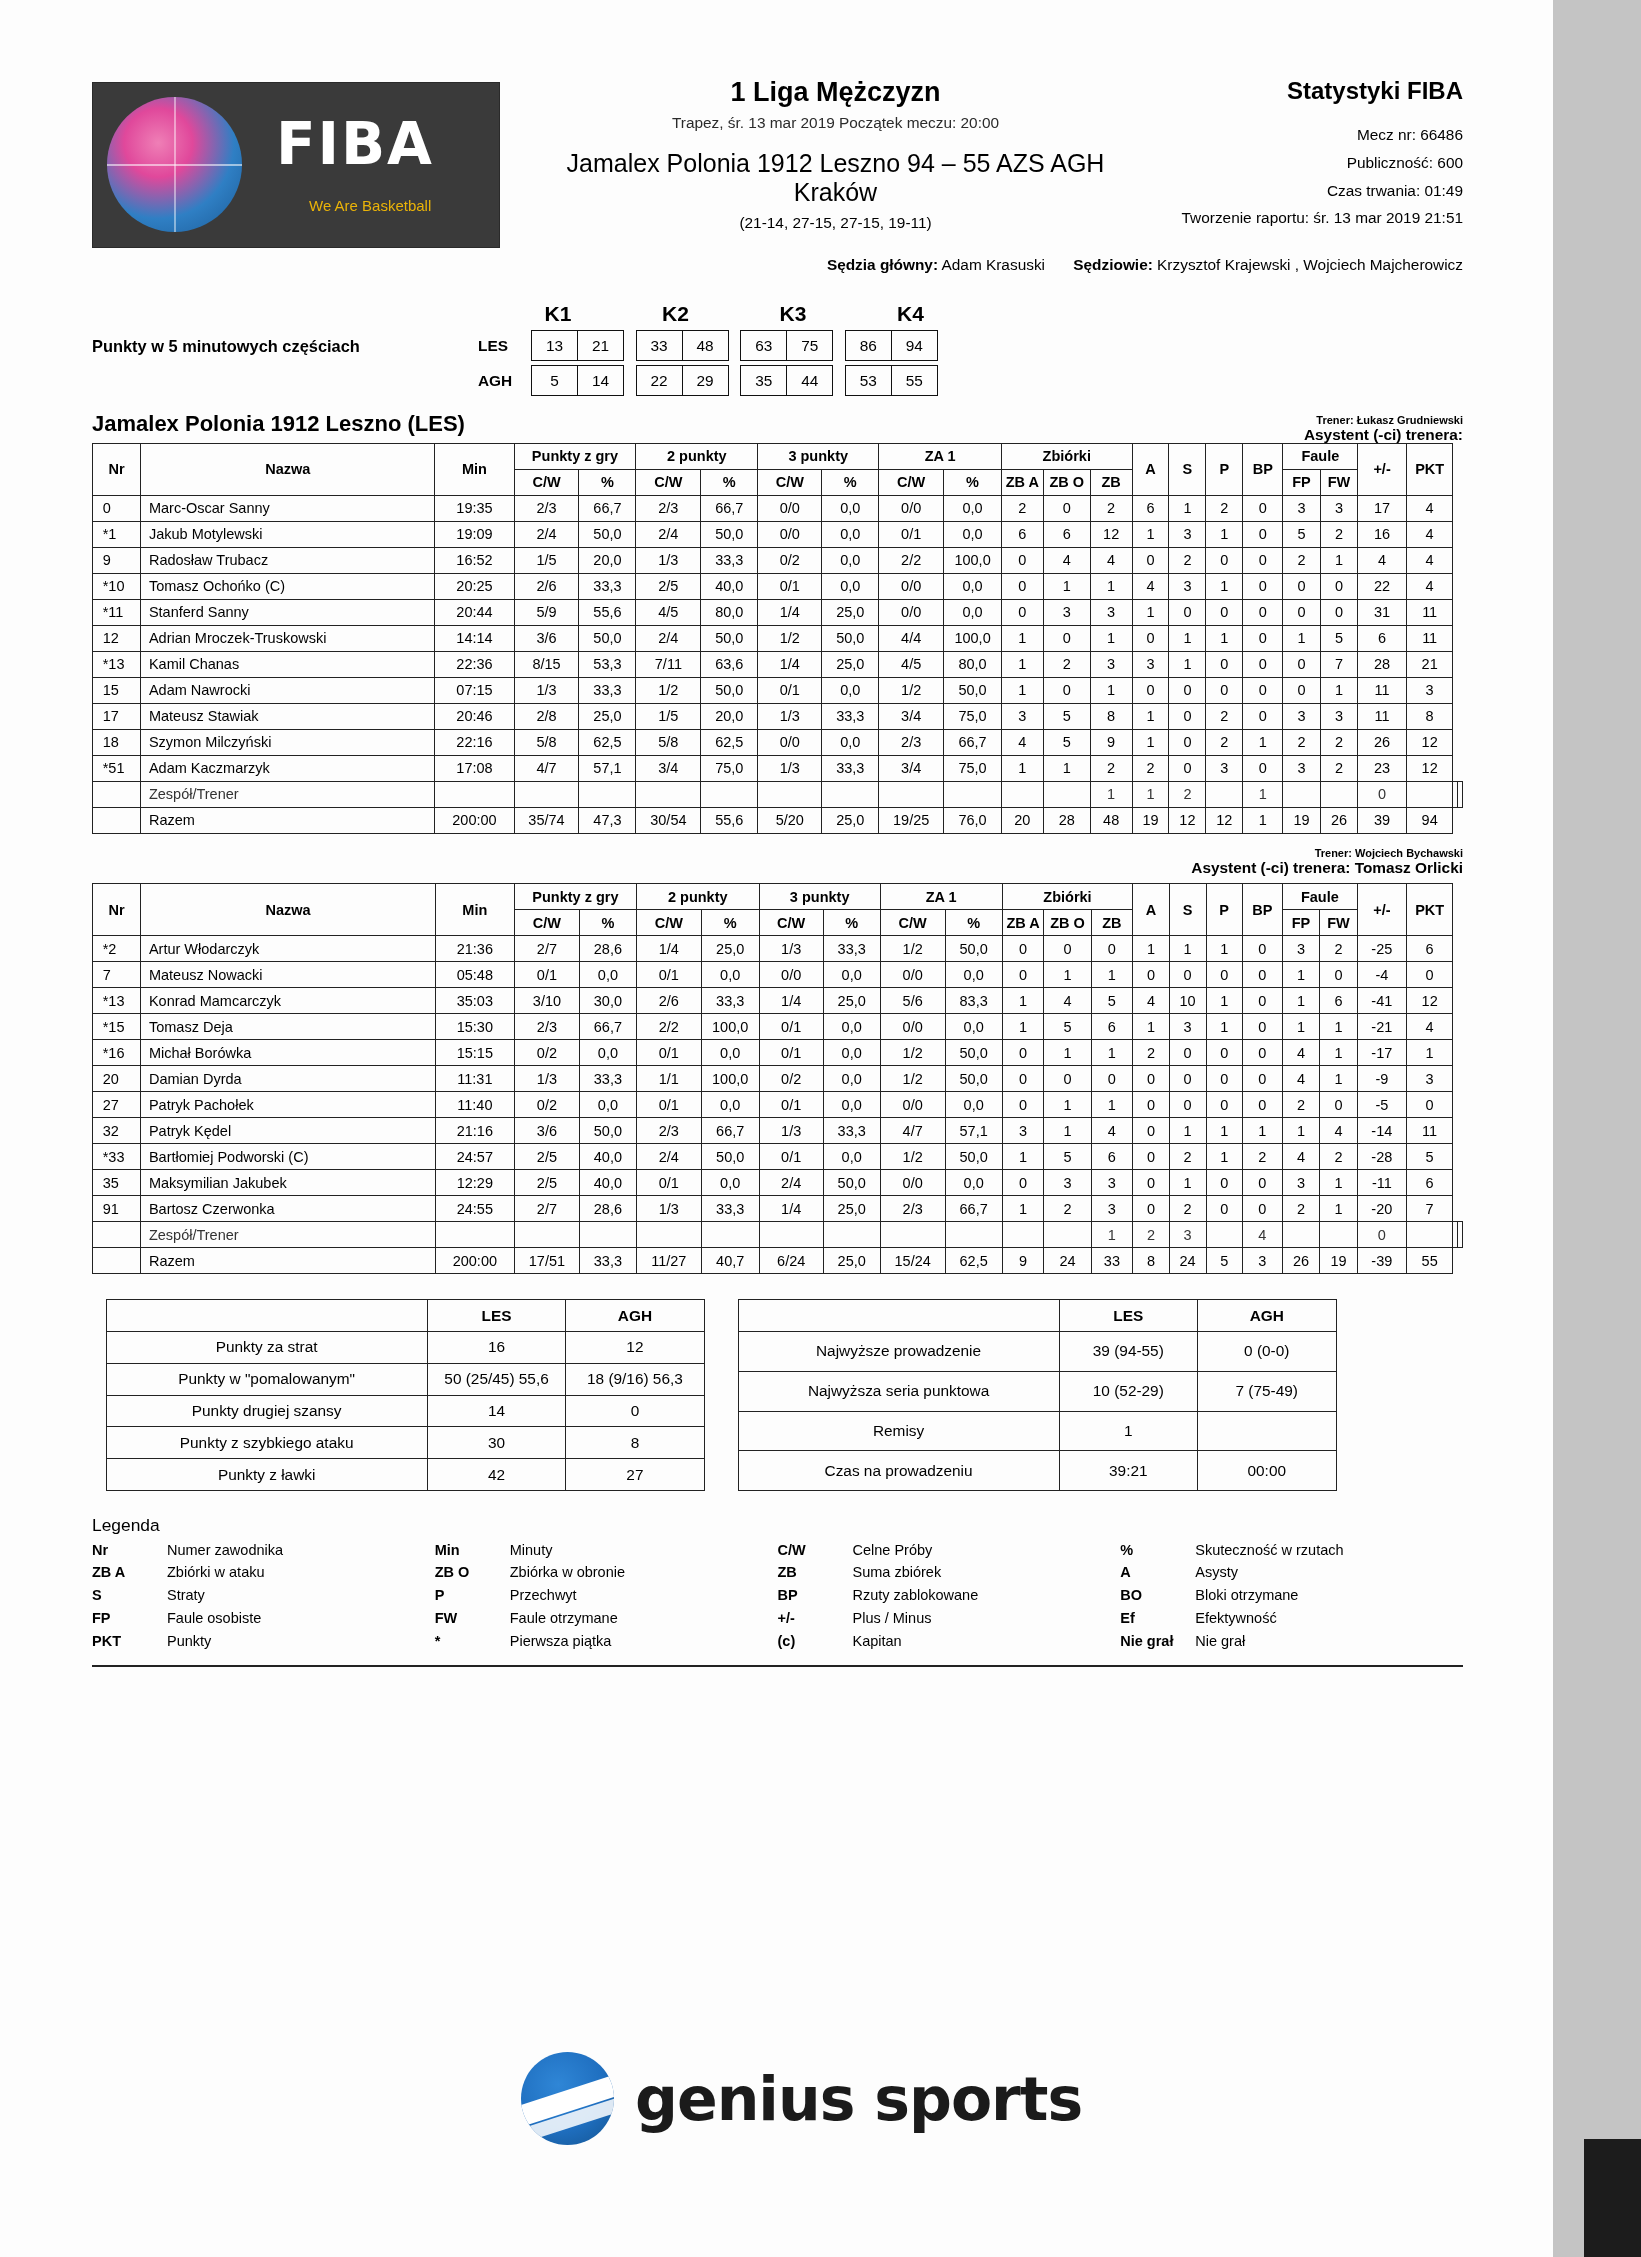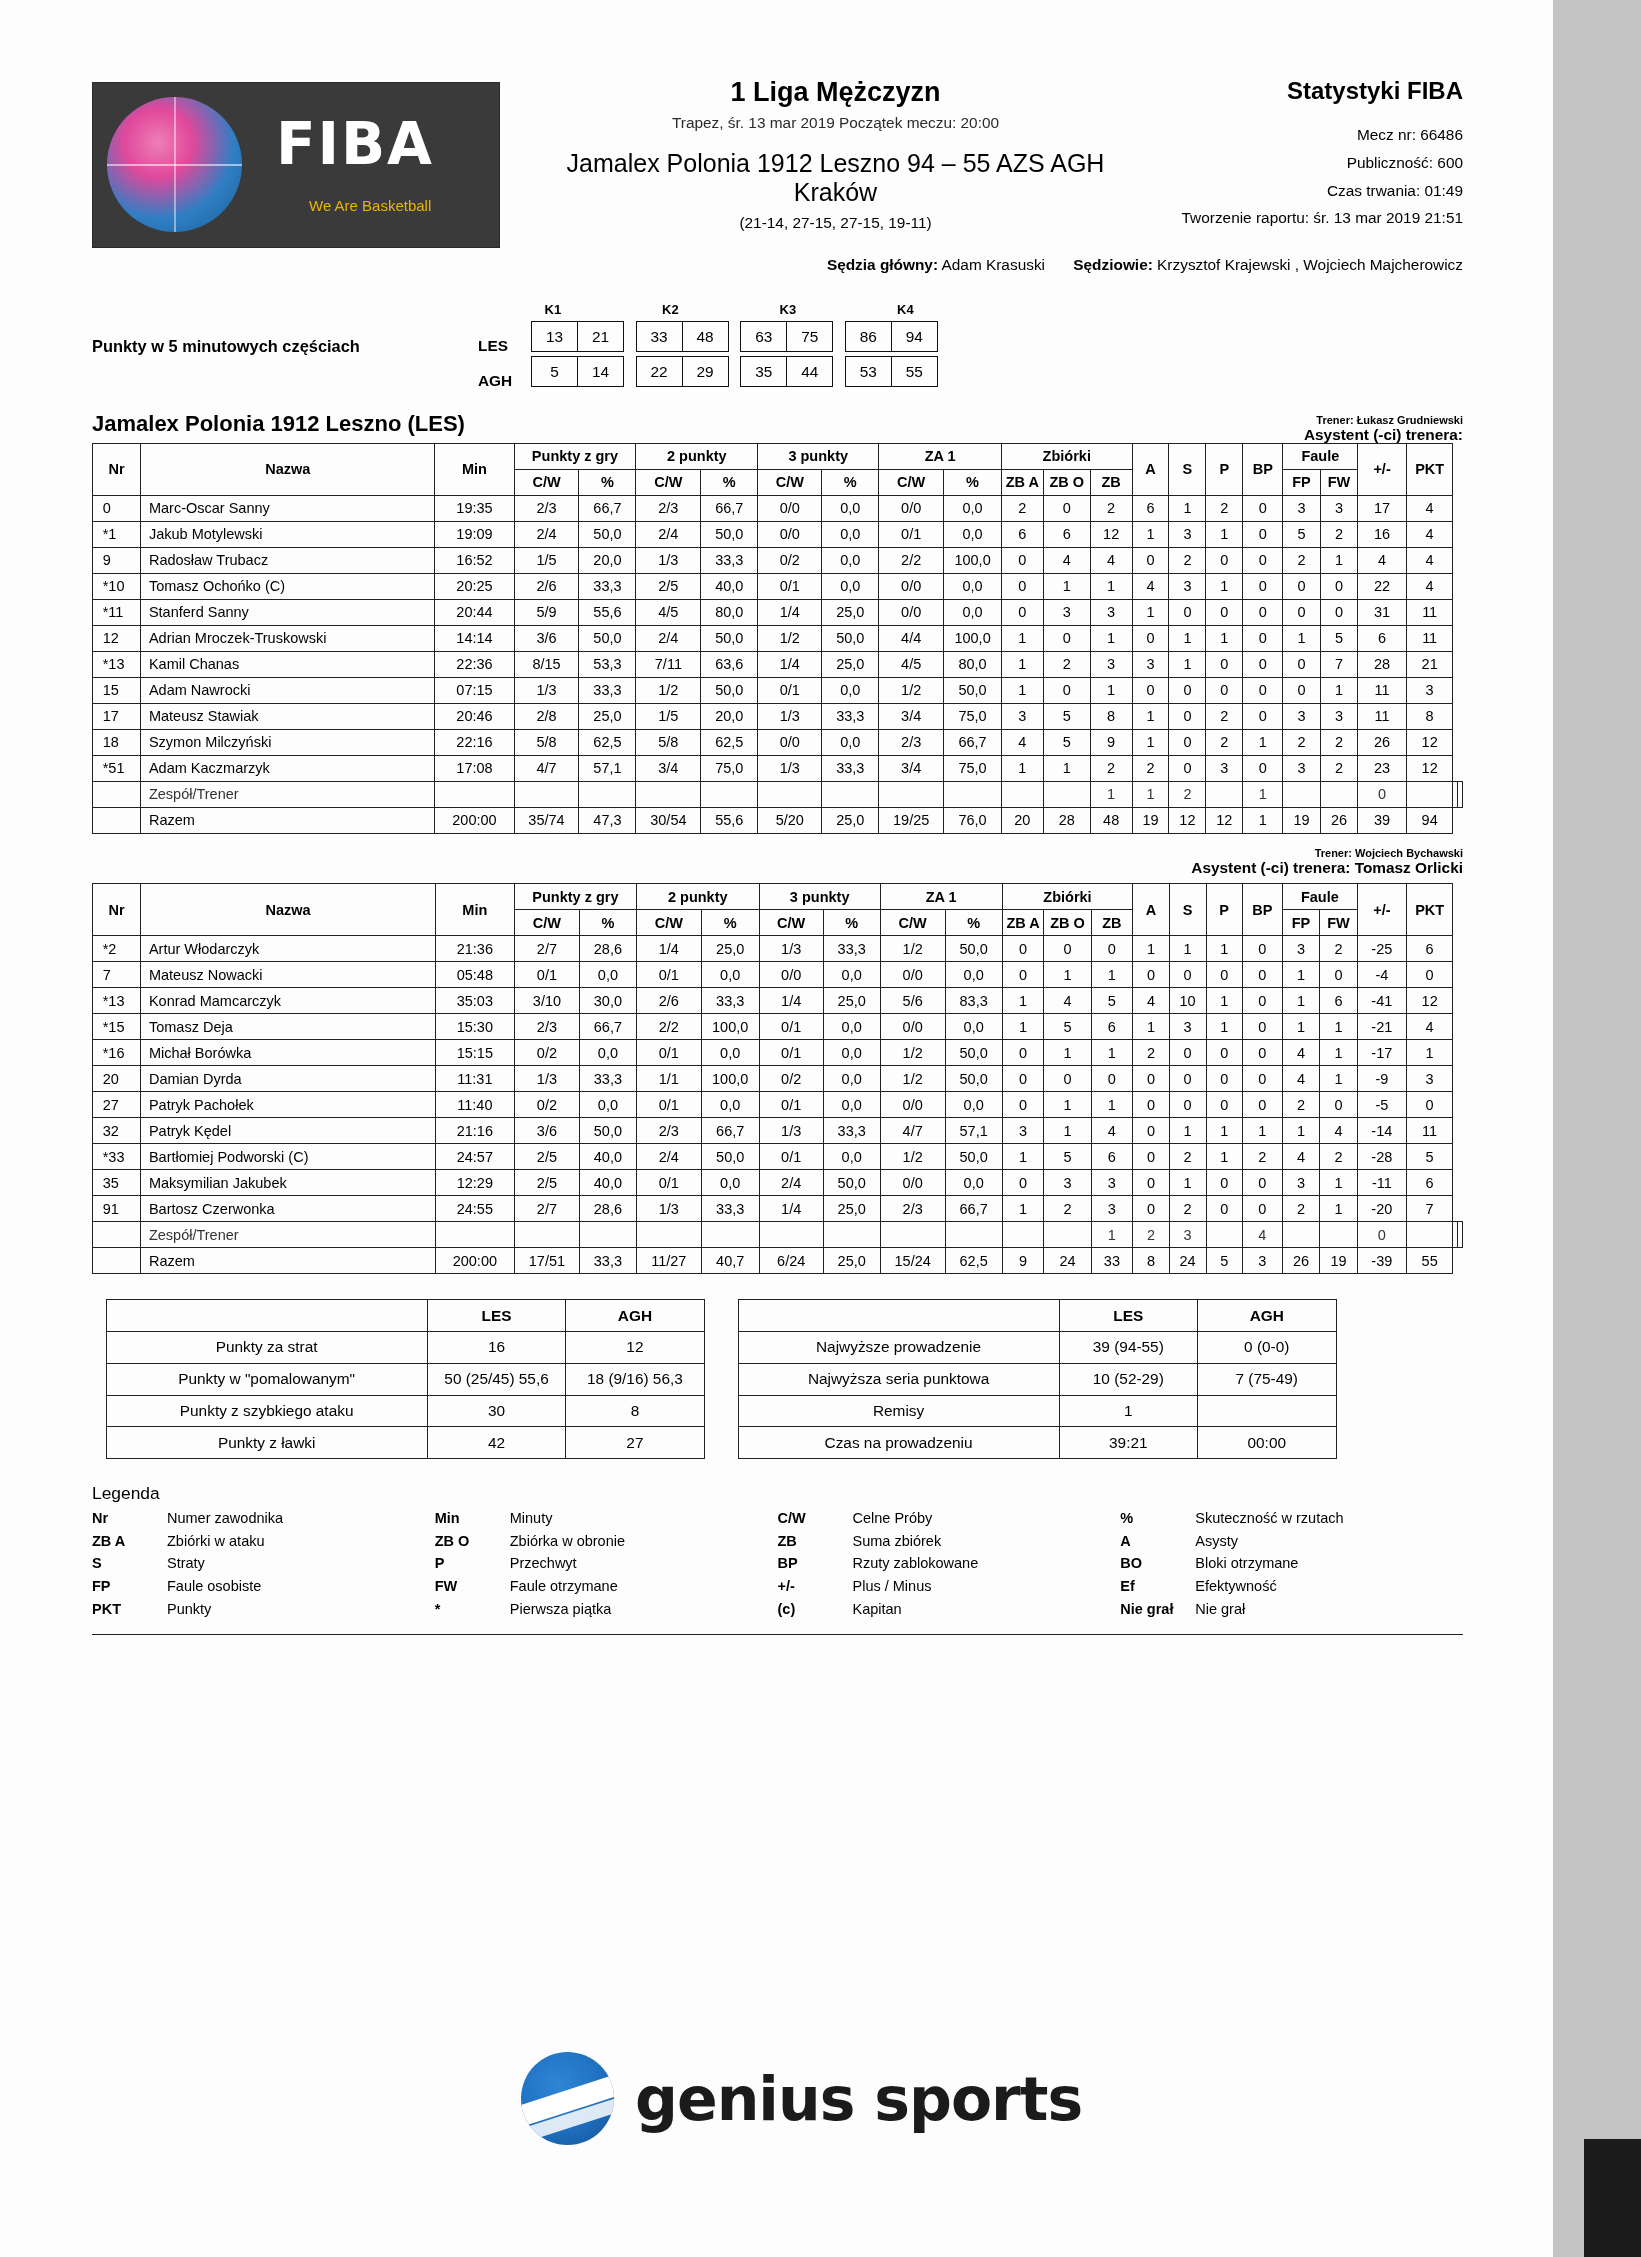--- a/index.html
+++ b/index.html
@@ -42,21 +42,21 @@
   .refs b{font-weight:bold;margin-left:24px;}
 
   
   .qwrap{position:relative;height:106px;margin-top:21px;}
   .qlabel{position:absolute;left:0;top:42px;font-size:16.4px;font-weight:bold;}
   .qteam{position:absolute;font-size:15.4px;font-weight:bold;}
   .qteam.les{left:386px;top:42px;}
   .qteam.agh{left:386px;top:77px;}
   .qgrid{position:absolute;left:439px;top:7.7px;}
   .qhead{display:flex;}
-  .qhead span{width:104px;font-size:13px;font-weight:bold;text-align:left;padding-left:13.5px;}
+  .qhead span{width:104px;font-size:21px;font-weight:bold;text-align:left;padding-left:13.5px;}
   .qrow{display:flex;margin-top:3.9px;}
   .qcellgrp{display:flex;margin-right:11.6px;border:1px solid #111;}
   .qcell{width:45px;height:29px;line-height:29px;text-align:center;font-size:15.4px;border-right:1px solid #111;}
   .qcell:last-child{border-right:none;}
 
   
   .coachline{text-align:right;font-size:11px;font-weight:bold;margin-top:13.5px;}
   .coachline2{text-align:right;font-size:15.4px;font-weight:bold;}
   .teamname{font-size:22px;font-weight:bold;margin-top:-33px;}
   .teamname.second{margin-top:-35px;}
@@ -954,20 +954,25 @@
             <tbody>
               <tr>
                 <td class="lbl">Punkty za strat</td>
                 <td class="v">16</td>
                 <td class="v">12</td>
               </tr>
               <tr>
                 <td class="lbl">Punkty w "pomalowanym"</td>
                 <td class="v">50 (25/45) 55,6</td>
                 <td class="v">18 (9/16) 56,3</td>
+              </tr>
+              <tr>
+                <td class="lbl">Punkty drugiej szansy</td>
+                <td class="v">14</td>
+                <td class="v">0</td>
               </tr>
               <tr>
                 <td class="lbl">Punkty z szybkiego ataku</td>
                 <td class="v">30</td>
                 <td class="v">8</td>
               </tr>
               <tr>
                 <td class="lbl">Punkty z ławki</td>
                 <td class="v">42</td>
                 <td class="v">27</td>

